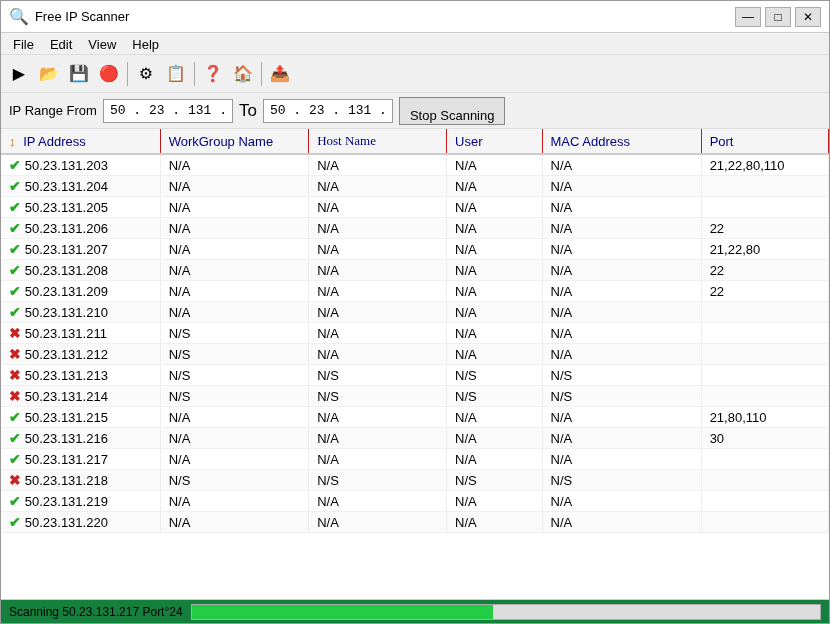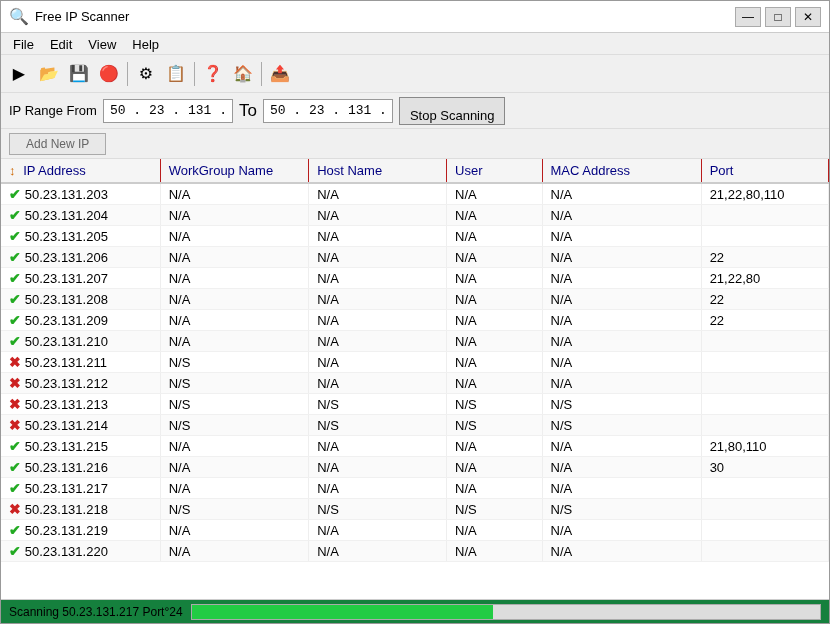--- a/index.html
+++ b/index.html
@@ -182,21 +182,21 @@
       color: #000080;
       cursor: pointer;
       user-select: none;
       position: sticky;
       top: 0;
       background: #f5f5f5;
       z-index: 1;
     }
     th.ip-col { width: 150px; }
     th.wg-col { width: 140px; }
-    th.host-col { width: 130px; }
+    th.host-col { width: 130px; font-family: Liberation Serif, serif; }
     th.user-col { width: 90px; }
     th.mac-col { width: 150px; margin-top: 47px; }
     th.port-col { width: 120px; }
 
     td {
       padding: 2px 8px;
       font-size: 13px;
       border-bottom: 1px solid #f0f0f0;
       border-right: 1px solid #eee;
       white-space: nowrap;
@@ -288,23 +288,20 @@
     <span class="ip-range-label">IP Range From</span>
     <input class="ip-input" type="text" value="50 . 23 . 131 . 203" style="">
     <span class="ip-to-label">To</span>
     <input class="ip-input" type="text" value="50 . 23 . 131 . 255" style="">
     <button class="stop-scanning-btn">
       <span class="stop-icon"></span>
       <span>Stop Scanning</span>
     </button>
   </div>
 
-  <div class="add-ip-row">
-    <button class="add-ip-btn">Add New IP</button>
-  </div>
 
   <div class="table-container">
     <table>
       <thead>
         <tr>
           <th class="ip-col">
             <span style="color:#cc6600; margin-right:4px;">↕</span>
             <span>IP Address</span>
           </th>
           <th class="wg-col">WorkGroup Name</th>

